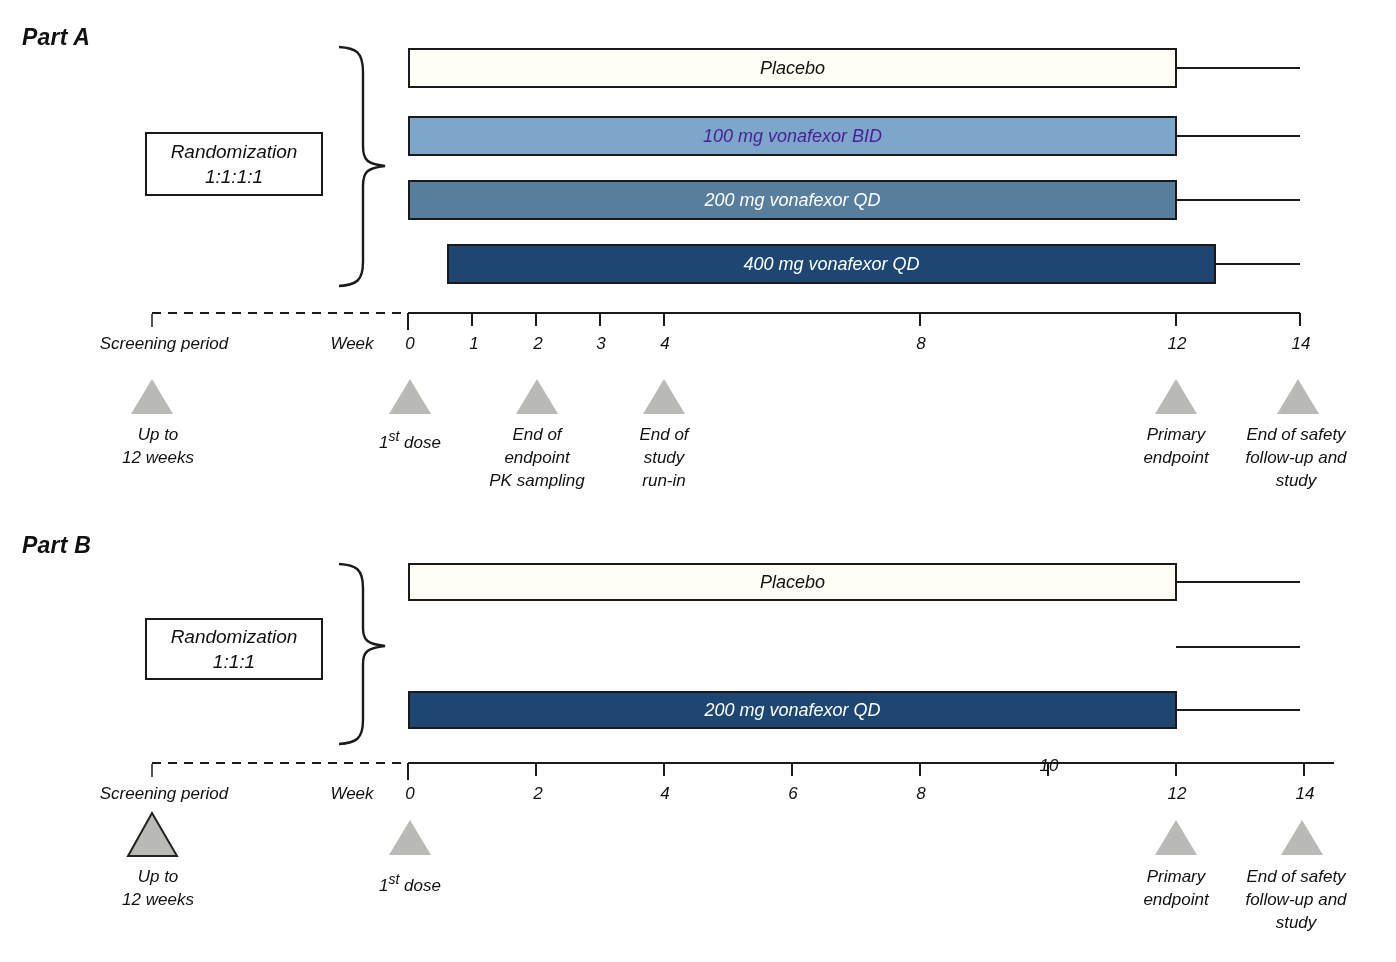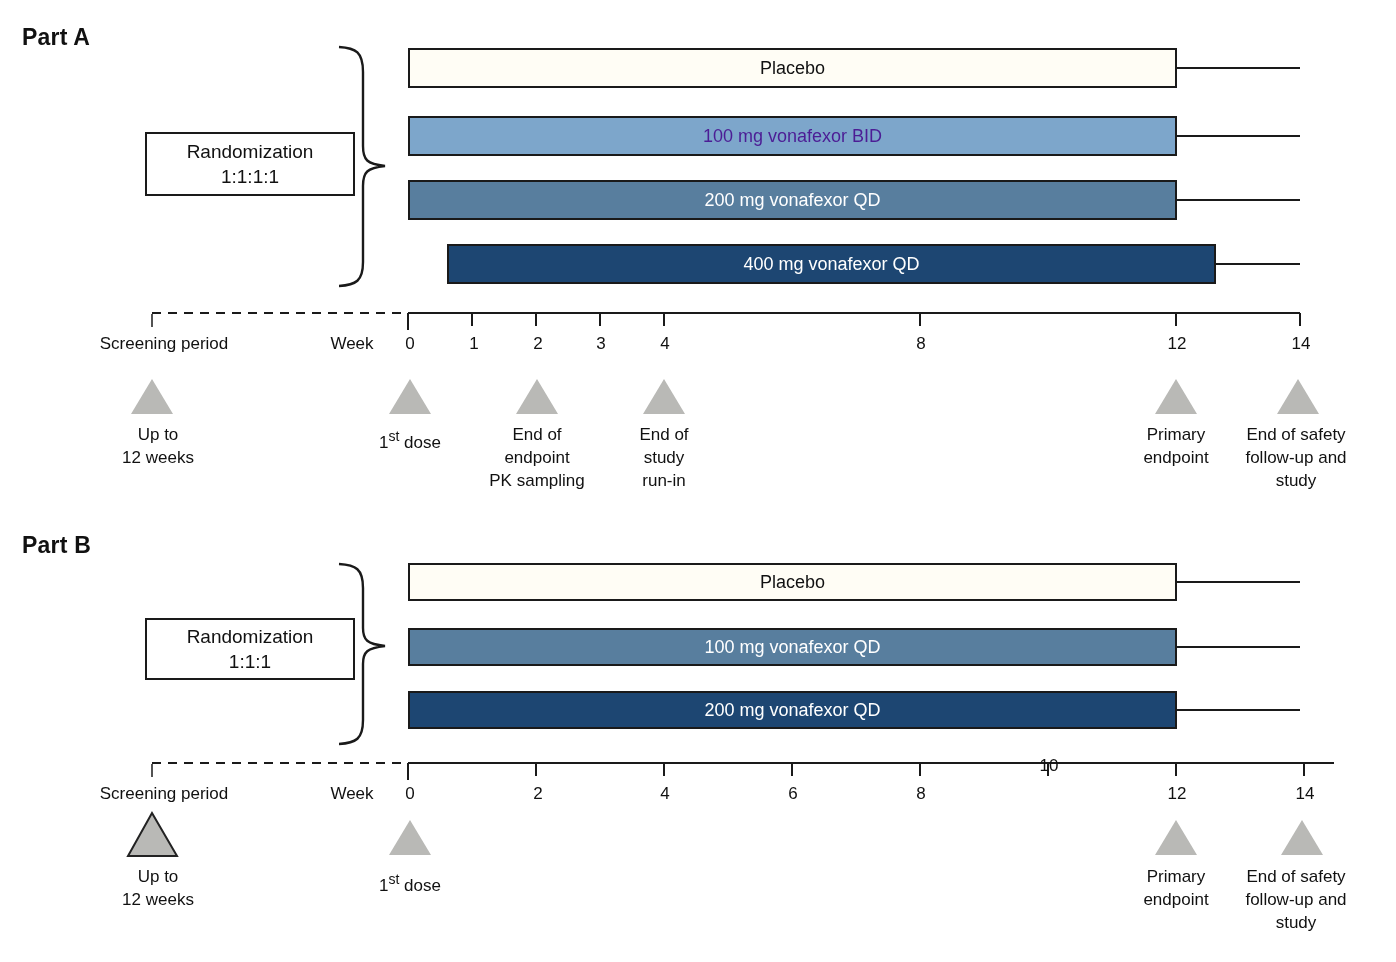--- a/index.html
+++ b/index.html
@@ -1,23 +1,23 @@
 <!DOCTYPE html>
 <html><head>
 <meta charset="utf-8">
 <style>
   html,body { margin:0; padding:0; background:#ffffff; }
   #figure {
     position:relative; width:1396px; height:962px; background:#ffffff;
-    font-family:"Liberation Sans", sans-serif; color:#111111; overflow:hidden;
+    font-family:"Liberation Sans", sans-serif; color:#111111; overflow:hidden;font-style:italic;
   }
   svg.overlay { position:absolute; left:0; top:0; pointer-events:none; }
   .part-title { position:absolute; left:22px; font-weight:bold; font-size:23px; letter-spacing:0.2px; }
   .rand-box {
-    position:absolute; left:145px; width:210px; box-sizing:border-box;
+    position:absolute; left:145px; width:178px; box-sizing:border-box;
     border:2px solid #1a1a1a; background:#ffffff;
     display:flex; flex-direction:column; align-items:center; justify-content:center;
     font-size:19px; line-height:1.32; text-align:center;
   }
   .bar {
     position:absolute; left:408px; width:769px; box-sizing:border-box;
     border:2px solid #1a1a1a; display:flex; align-items:center; justify-content:center;
     font-size:18px;
   }
   .bar.a { height:40px; }
@@ -168,23 +168,20 @@
   <div class="part-title" style="top:532px">Part B</div>
 
   <div class="rand-box" style="top:618px; height:62px">
     <div>Randomization</div>
     <div>1:1:1</div>
   </div>
 
   <div class="bar b" style="top: 563px; background: rgb(255, 253, 245); color: rgb(17, 17, 17);">
     <span>Placebo</span>
   </div>
-  <div class="bar b" style="top: 628px; background: rgb(88, 126, 158); color: rgb(255, 255, 255);">
-    <span>100 mg vonafexor QD</span>
-  </div>
   <div class="bar b" style="top: 691px; background: rgb(29, 70, 114); color: rgb(255, 255, 255);">
     <span>200 mg vonafexor QD</span>
   </div>
 
   <div class="axlabel" style="left:164px; top:784px">Screening period</div>
   <div class="axlabel" style="left:352px; top:784px">Week</div>
   <div class="axlabel" style="left:410px;  top:784px">0</div>
   <div class="axlabel" style="left:538px;  top:784px">2</div>
   <div class="axlabel" style="left:665px;  top:784px">4</div>
   <div class="axlabel" style="left:793px;  top:784px">6</div>

